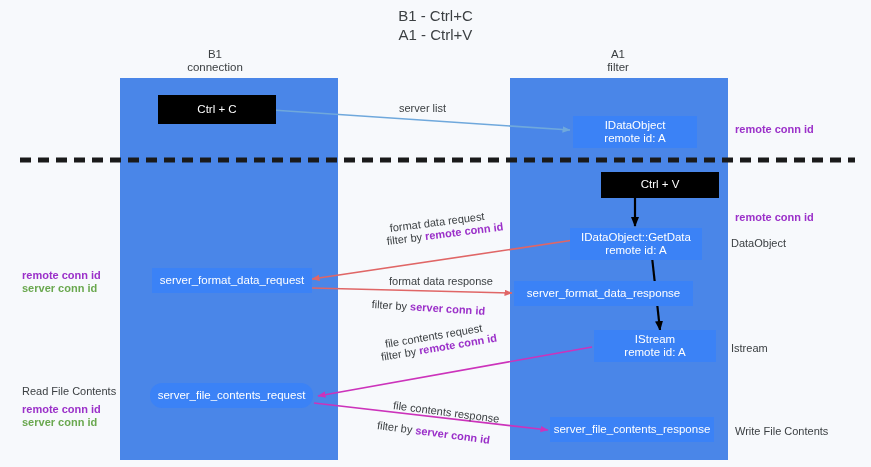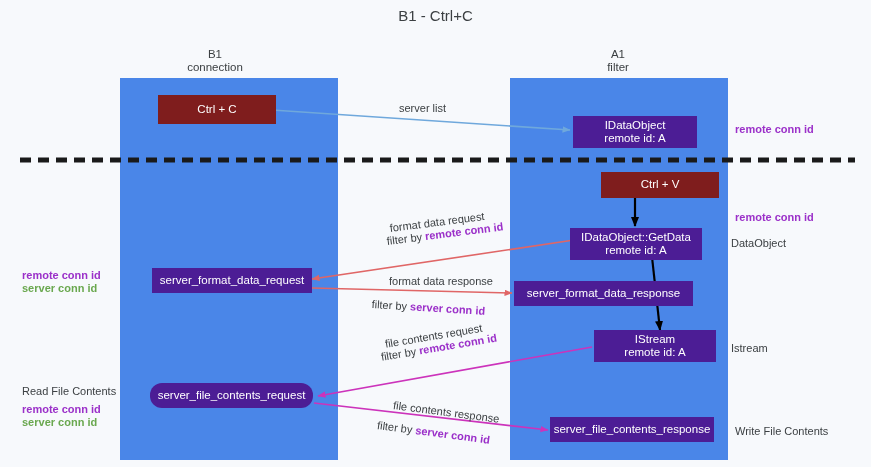--- a/index.html
+++ b/index.html
@@ -30,41 +30,42 @@
 
   
   .box{
     box-sizing:border-box;
     display:flex;align-items:center;justify-content:center;
     flex-direction:column;
     color:#ffffff;font-size:11.5px;line-height:13.5px;
     text-align:center;
     padding:2px 4px;
   }
-  .green{background:#7f1d1d;}
-  .orange{background:#4c1d95;}
+  .green{background:#000000;}
+  .orange{background:#3b82f6;}
 
   
   .lbl{font-size:11px;line-height:13px;color:#3c4043;white-space:nowrap;}
   .purple{color:#9b30c9;font-weight:bold;}
   .green-t{color:#6aa84f;font-weight:bold;}
   .rot-a{transform:rotate(-7.2deg);transform-origin:left top;}
   .rot-c{transform:rotate(-9.5deg);transform-origin:left top;}
   .rot-d{transform:rotate(7.5deg);transform-origin:left top;}
   .rot-e{transform:rotate(3.5deg);transform-origin:left top;}
 
   svg.overlay{position:absolute;left:0;top:0;width:871px;height:467px;pointer-events:none;}
 </style>
 </head>
 <body>
 
 <div id="stage">
 
   <div class="abs title">
     <div>B1 - Ctrl+C</div>
+    <div>A1 - Ctrl+V</div>
   </div>
 
   <div class="abs colhead" style="left:155px;top:48px;width:120px;">
     <div>B1</div>
     <div>connection</div>
   </div>
   <div class="abs colhead" style="left:558px;top:48px;width:120px;">
     <div>A1</div>
     <div>filter</div>
   </div>

